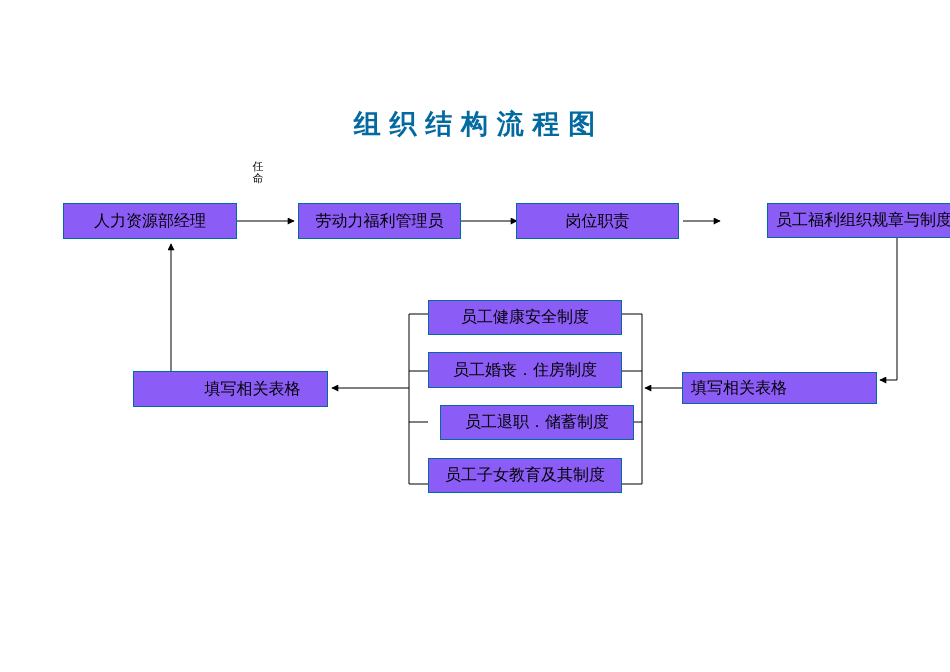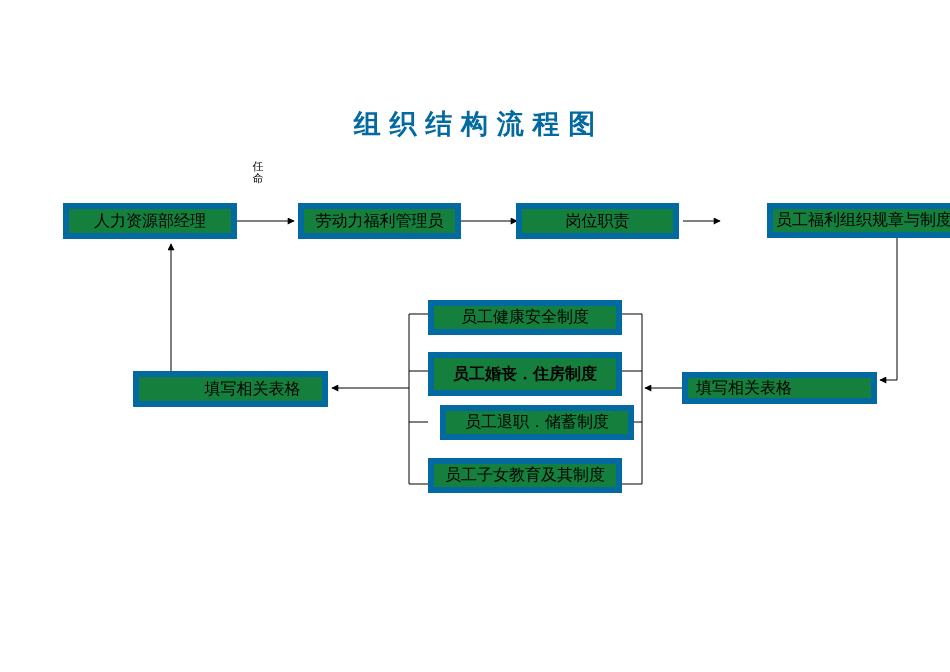--- a/index.html
+++ b/index.html
@@ -31,22 +31,22 @@
     font-family: "Liberation Serif", serif;
     font-weight: bold;
     font-size: 27px;
     letter-spacing: 1px;
     color: #0369a1;
     white-space: pre;
   }
   .node {
     position: absolute;
     box-sizing: border-box;
-    border: 6px solid #0369a1;
-    background: #15803d;
+    border: 1px solid #0369a1;
+    background: #8b5cf6;
     display: flex;
     align-items: center;
     justify-content: center;
     font-size: 16px;
     color: #000000;
     white-space: nowrap;
   }
   .node.align-left {
     justify-content: flex-start;
     padding-left: 8px;
@@ -95,21 +95,21 @@
   <div class="node" style="left:63px; top:203px; width:174px; height:36px;">人力资源部经理</div>
 
   <div class="node" style="left:298px; top:203px; width:163px; height:36px;">劳动力福利管理员</div>
 
   <div class="node" style="left:516px; top:203px; width:163px; height:36px;">岗位职责</div>
 
   <div class="node" style="left:723px; top:203px; width:194px; height:35px;margin-left:44px;">员工福利组织规章与制度</div>
 
   <div class="node" style="left:428px; top:300px; width:194px; height:35px;">员工健康安全制度</div>
 
-  <div class="node" style="left:428px; top:352px; width:194px; height:44px;font-weight:bold;">员工婚丧．住房制度</div>
+  <div class="node" style="left:428px; top:352px; width:194px; height:36px;">员工婚丧．住房制度</div>
 
   <div class="node" style="left:428px; top:405px; width:194px; height:35px;margin-left:12px;">员工退职．储蓄制度</div>
 
   <div class="node" style="left:428px; top:458px; width:194px; height:35px;text-align:center;">员工子女教育及其制度</div>
 
   <div class="node" style="left:133px; top:371px; width:195px; height:36px;padding-left:44px;">填写相关表格</div>
 
   <div class="node align-left" style="left:682px; top:372px; width:195px; height:32px;">填写相关表格</div>
 
 </div>

